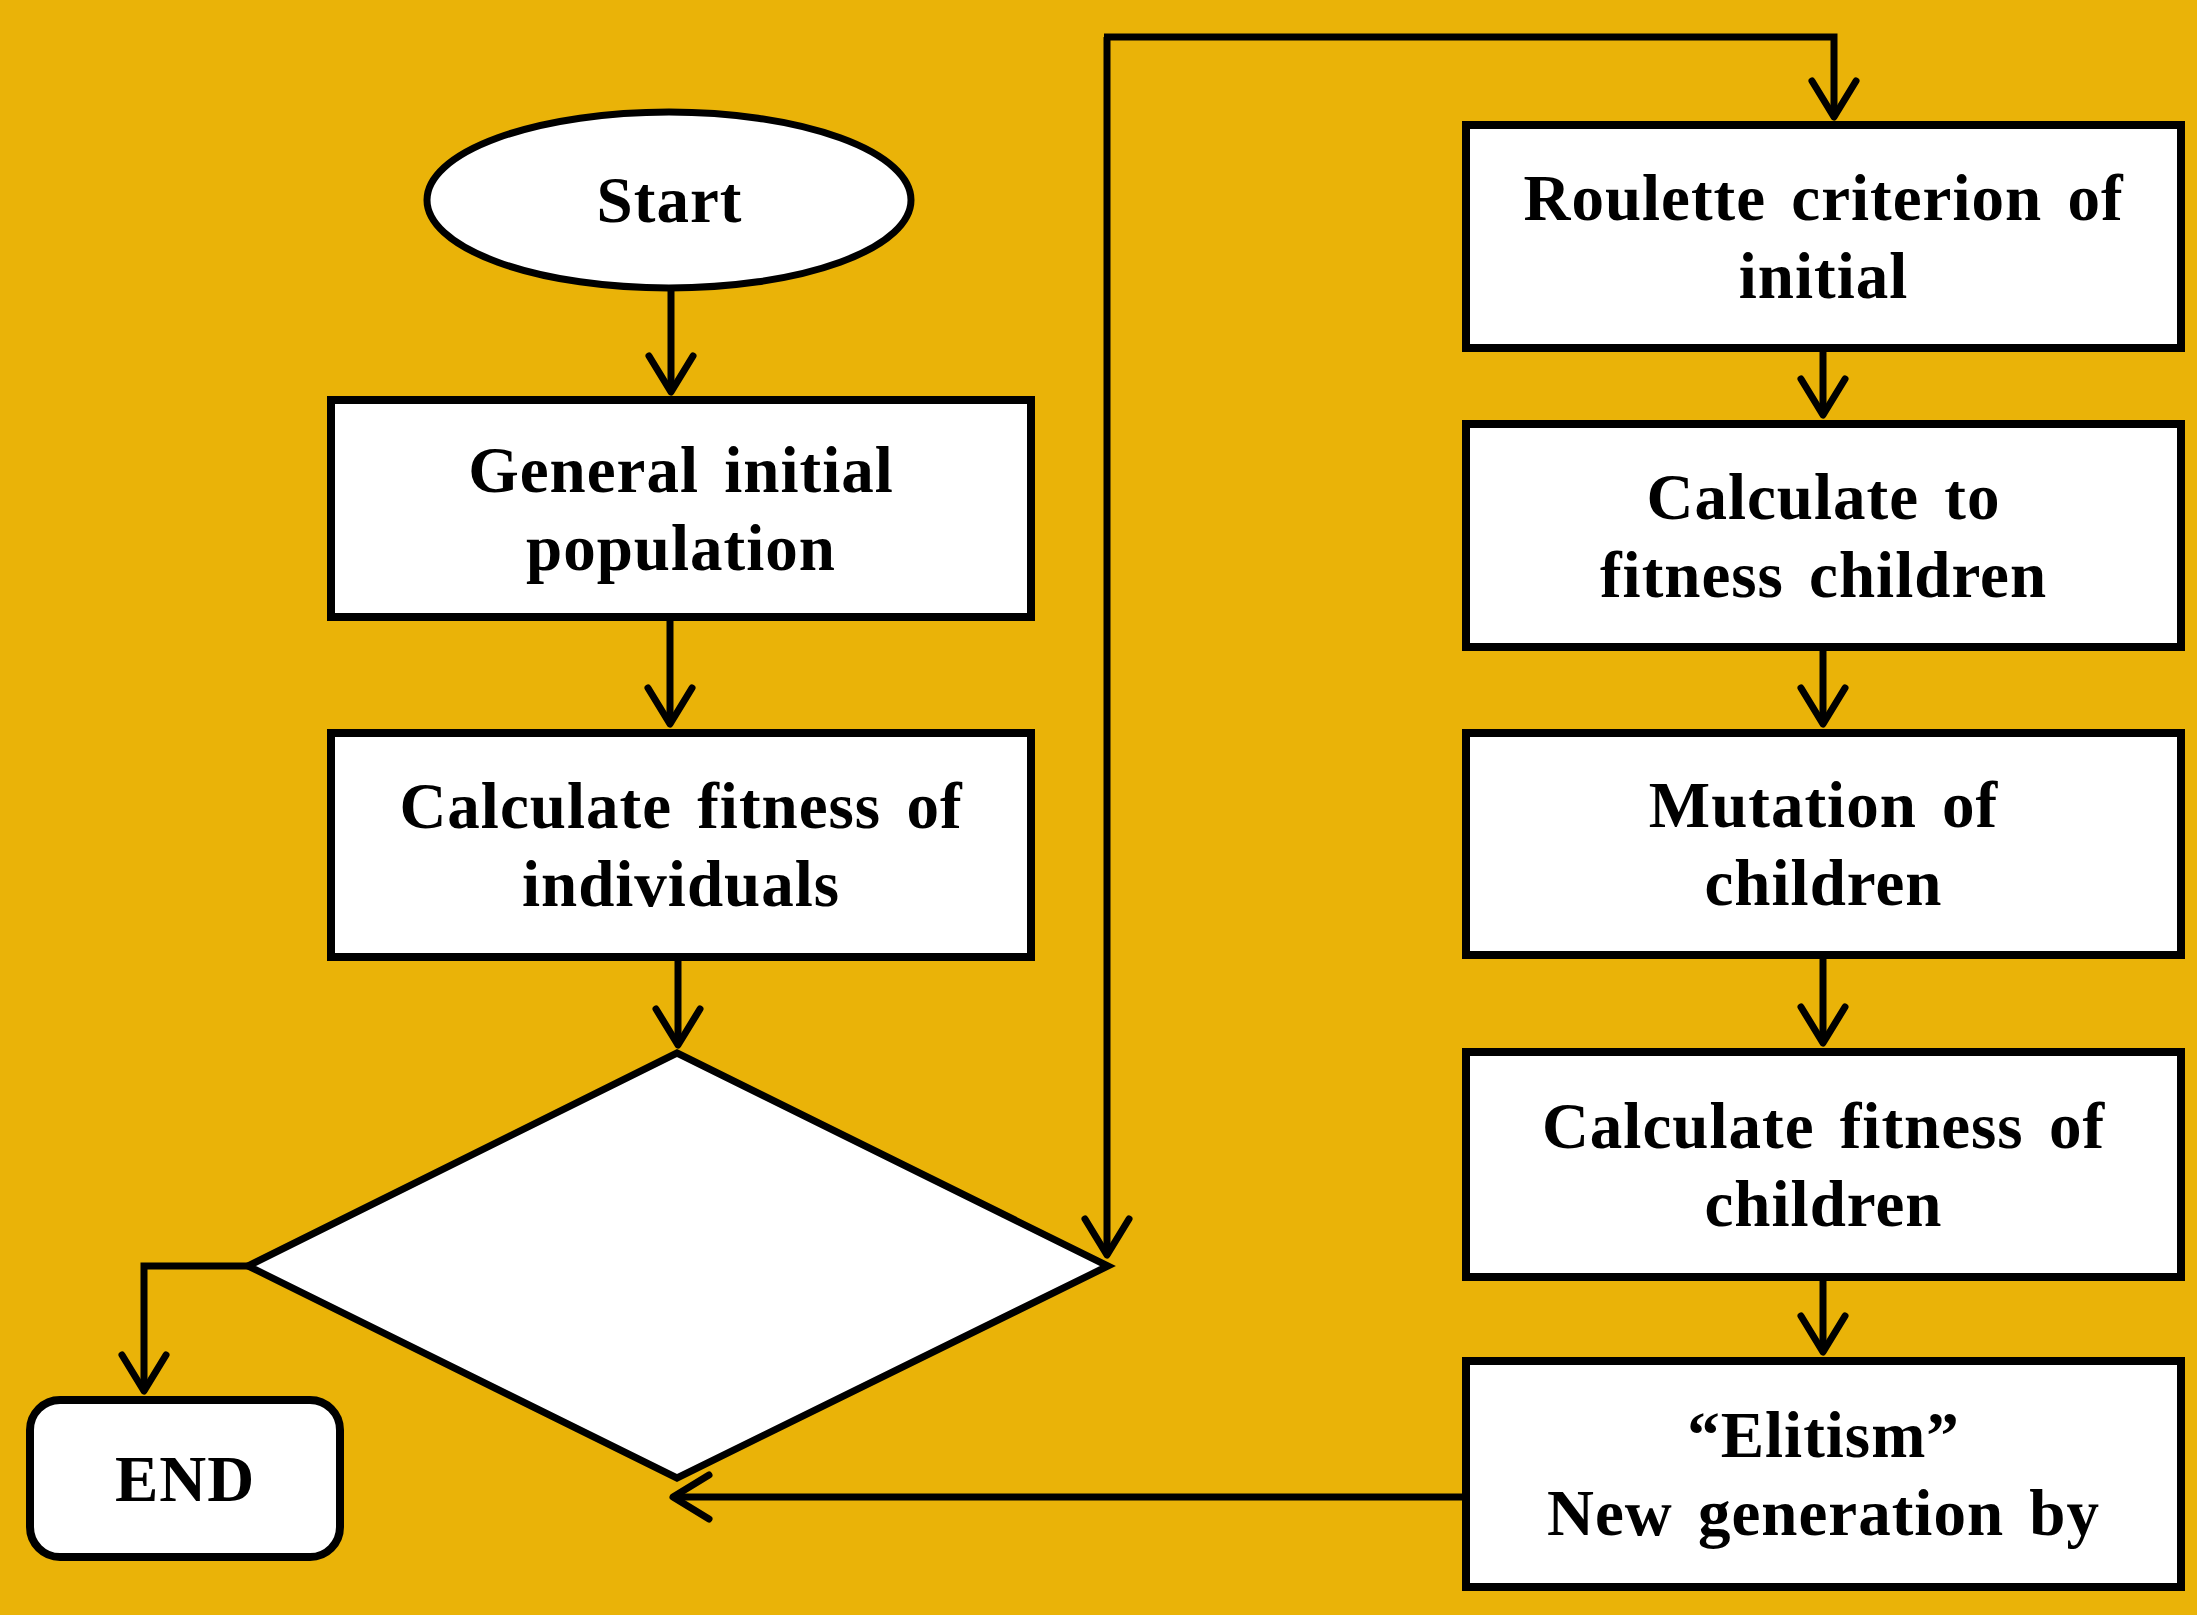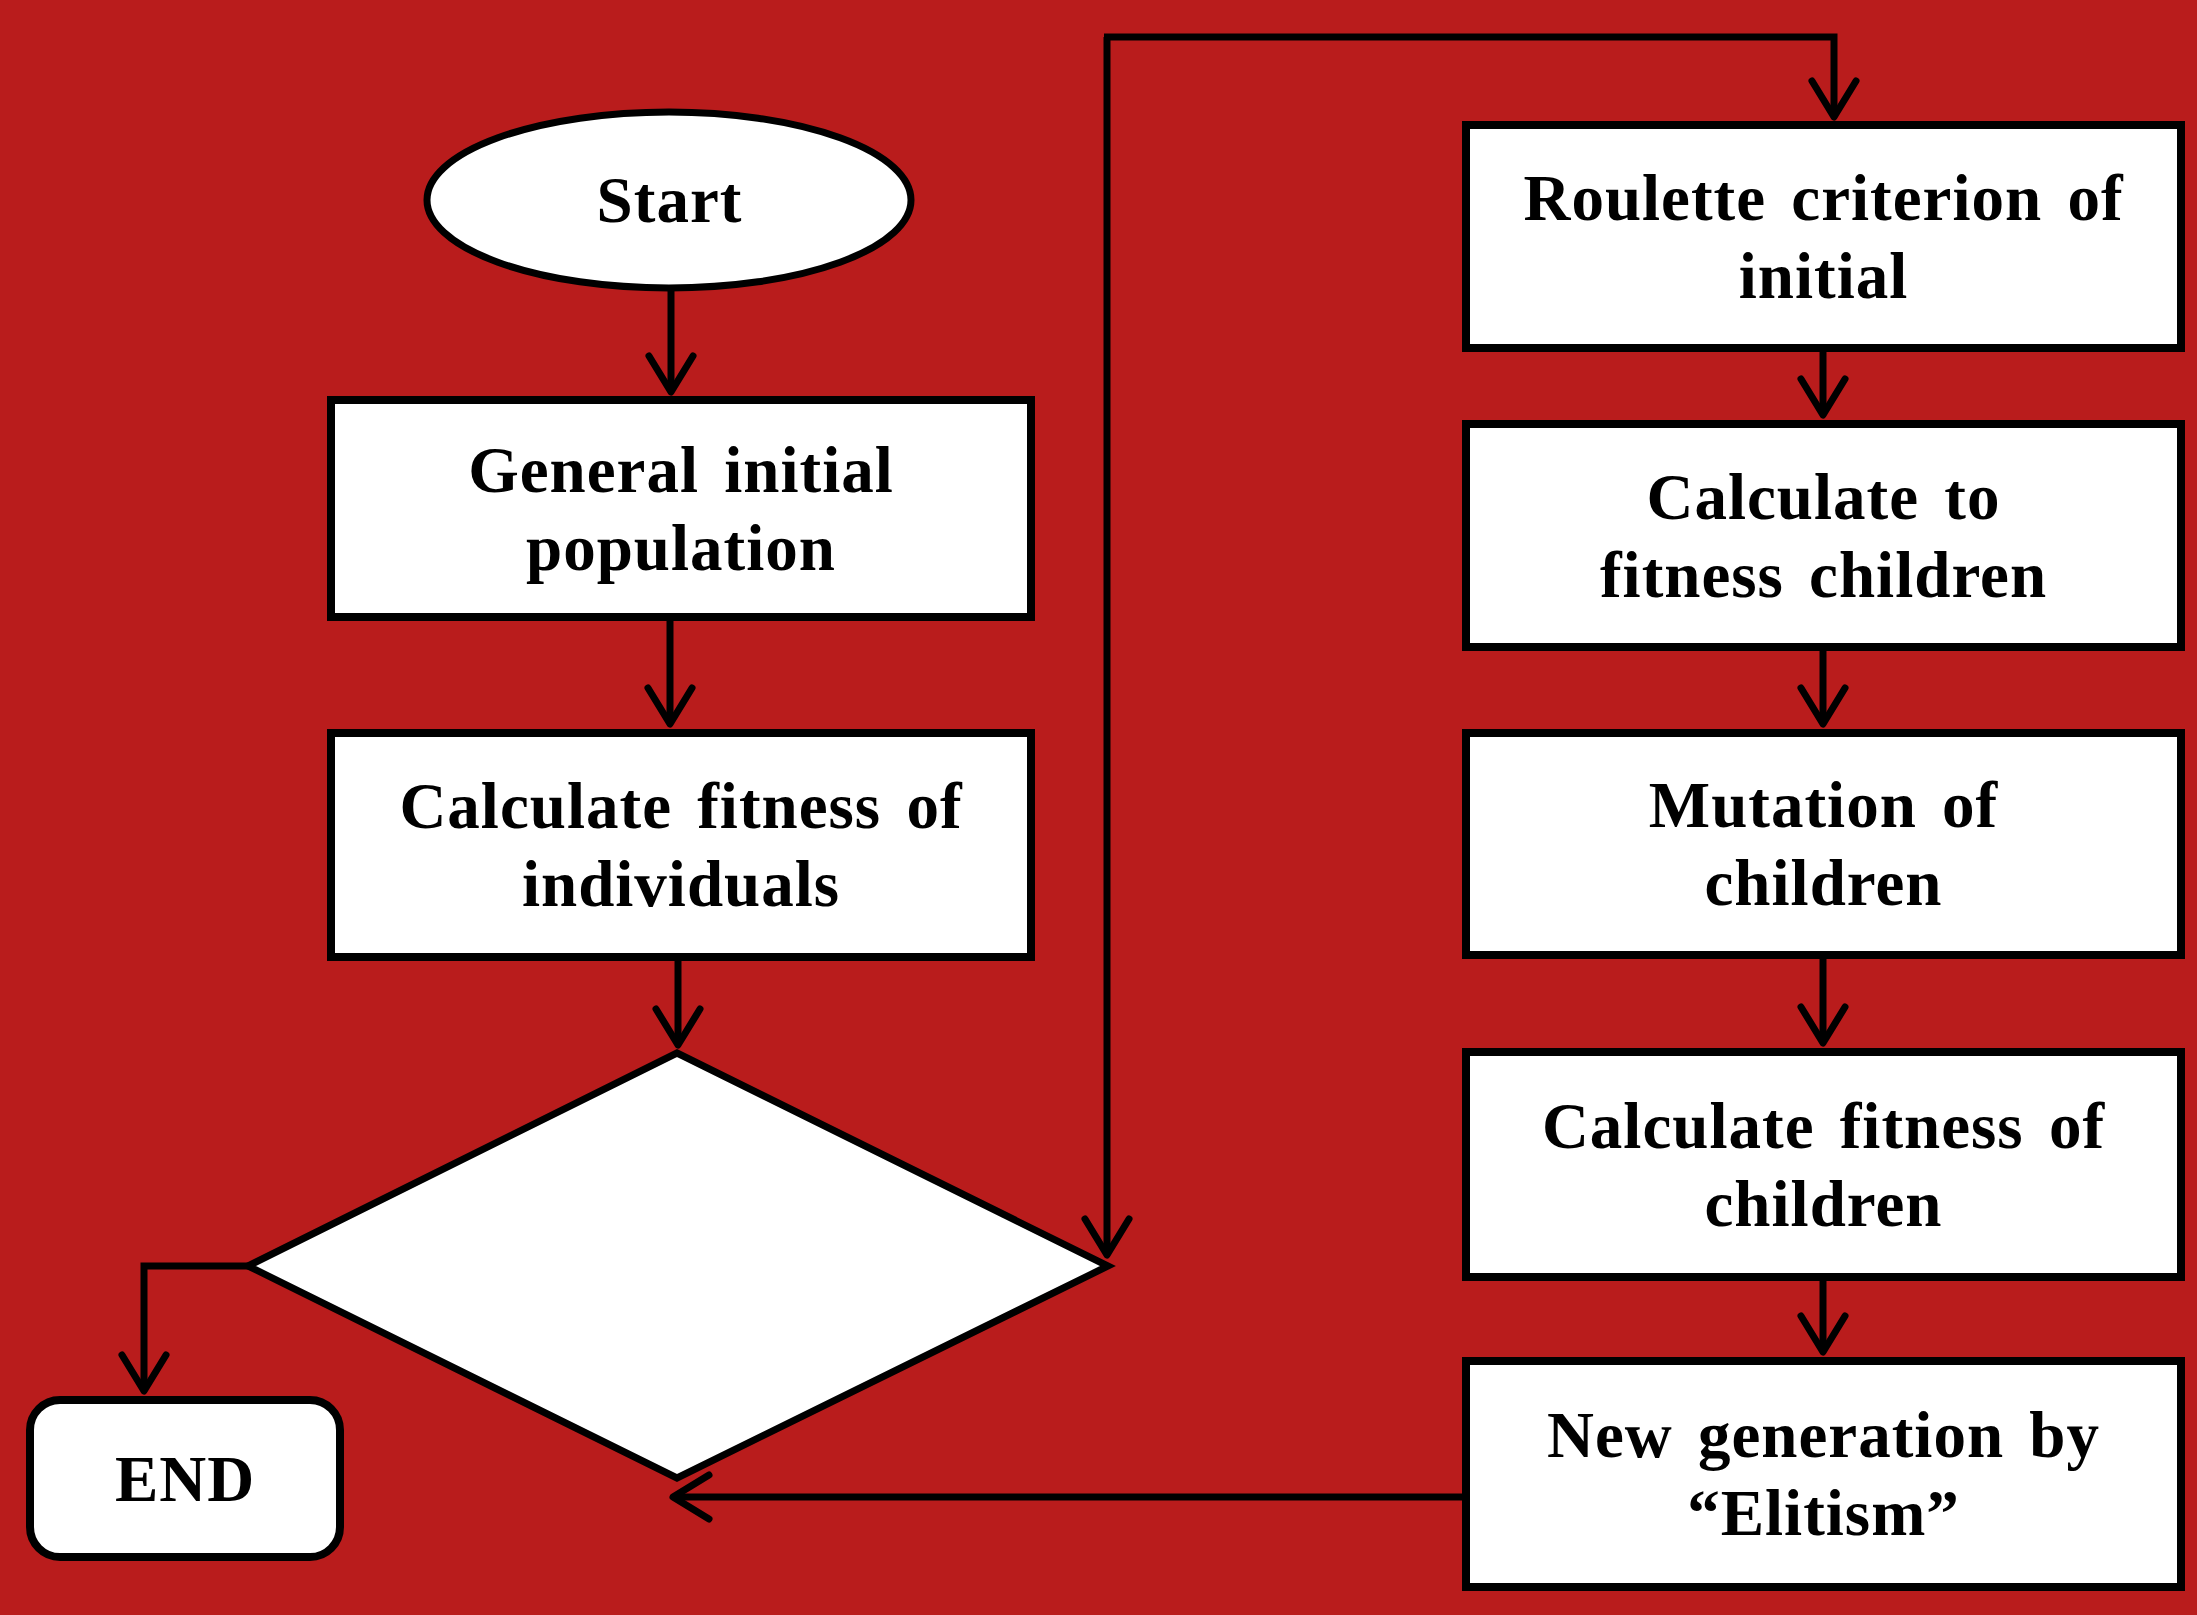--- a/index.html
+++ b/index.html
@@ -4,21 +4,21 @@
 <style>
   html, body {
     margin: 0;
     padding: 0;
     background: #ffffff;
   }
   #diagram {
     position: relative;
     width: 2197px;
     height: 1615px;
-    background: #b91c1c;
+    background: #eab308;
     font-family: "Liberation Serif", "DejaVu Serif", serif;
     overflow: hidden;
   }
   #flow-svg {
     position: absolute;
     left: 0;
     top: 0;
     width: 2197px;
     height: 1615px;
   }
@@ -119,17 +119,17 @@
     <span>Mutation of</span>
     <span>children</span>
   </div>
 
   <div class="node-label" style="left:1466px; top:1052px; width:715px; height:225px;">
     <span>Calculate fitness of</span>
     <span>children</span>
   </div>
 
   <div class="node-label" style="left:1466px; top:1361px; width:715px; height:226px;">
+    <span>“Elitism”</span>
     <span>New generation by</span>
-    <span>“Elitism”</span>
   </div>
 
 </div>
 
 </body></html>

